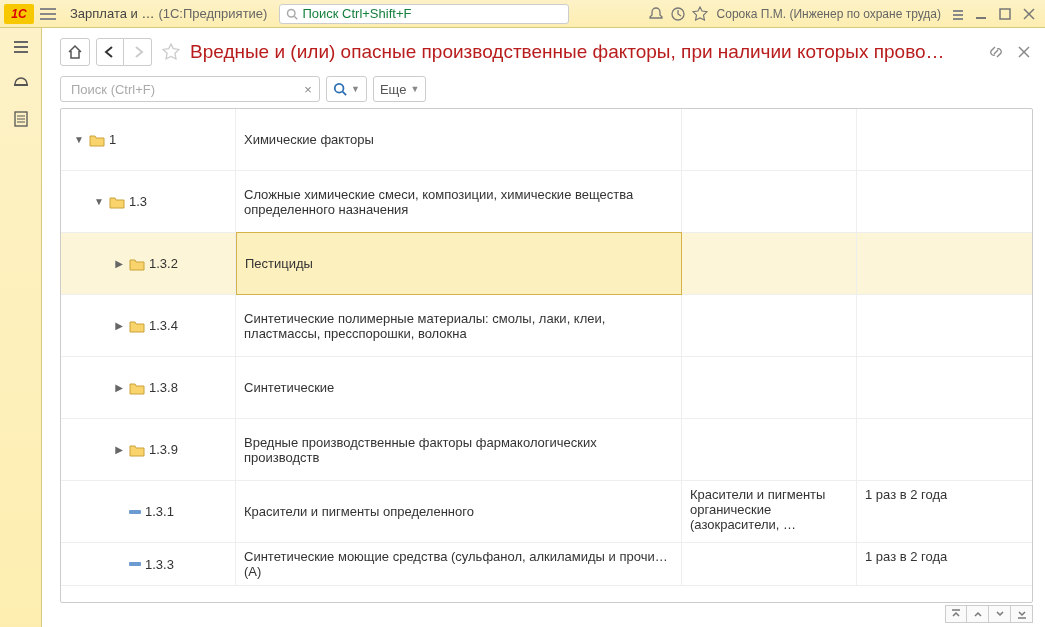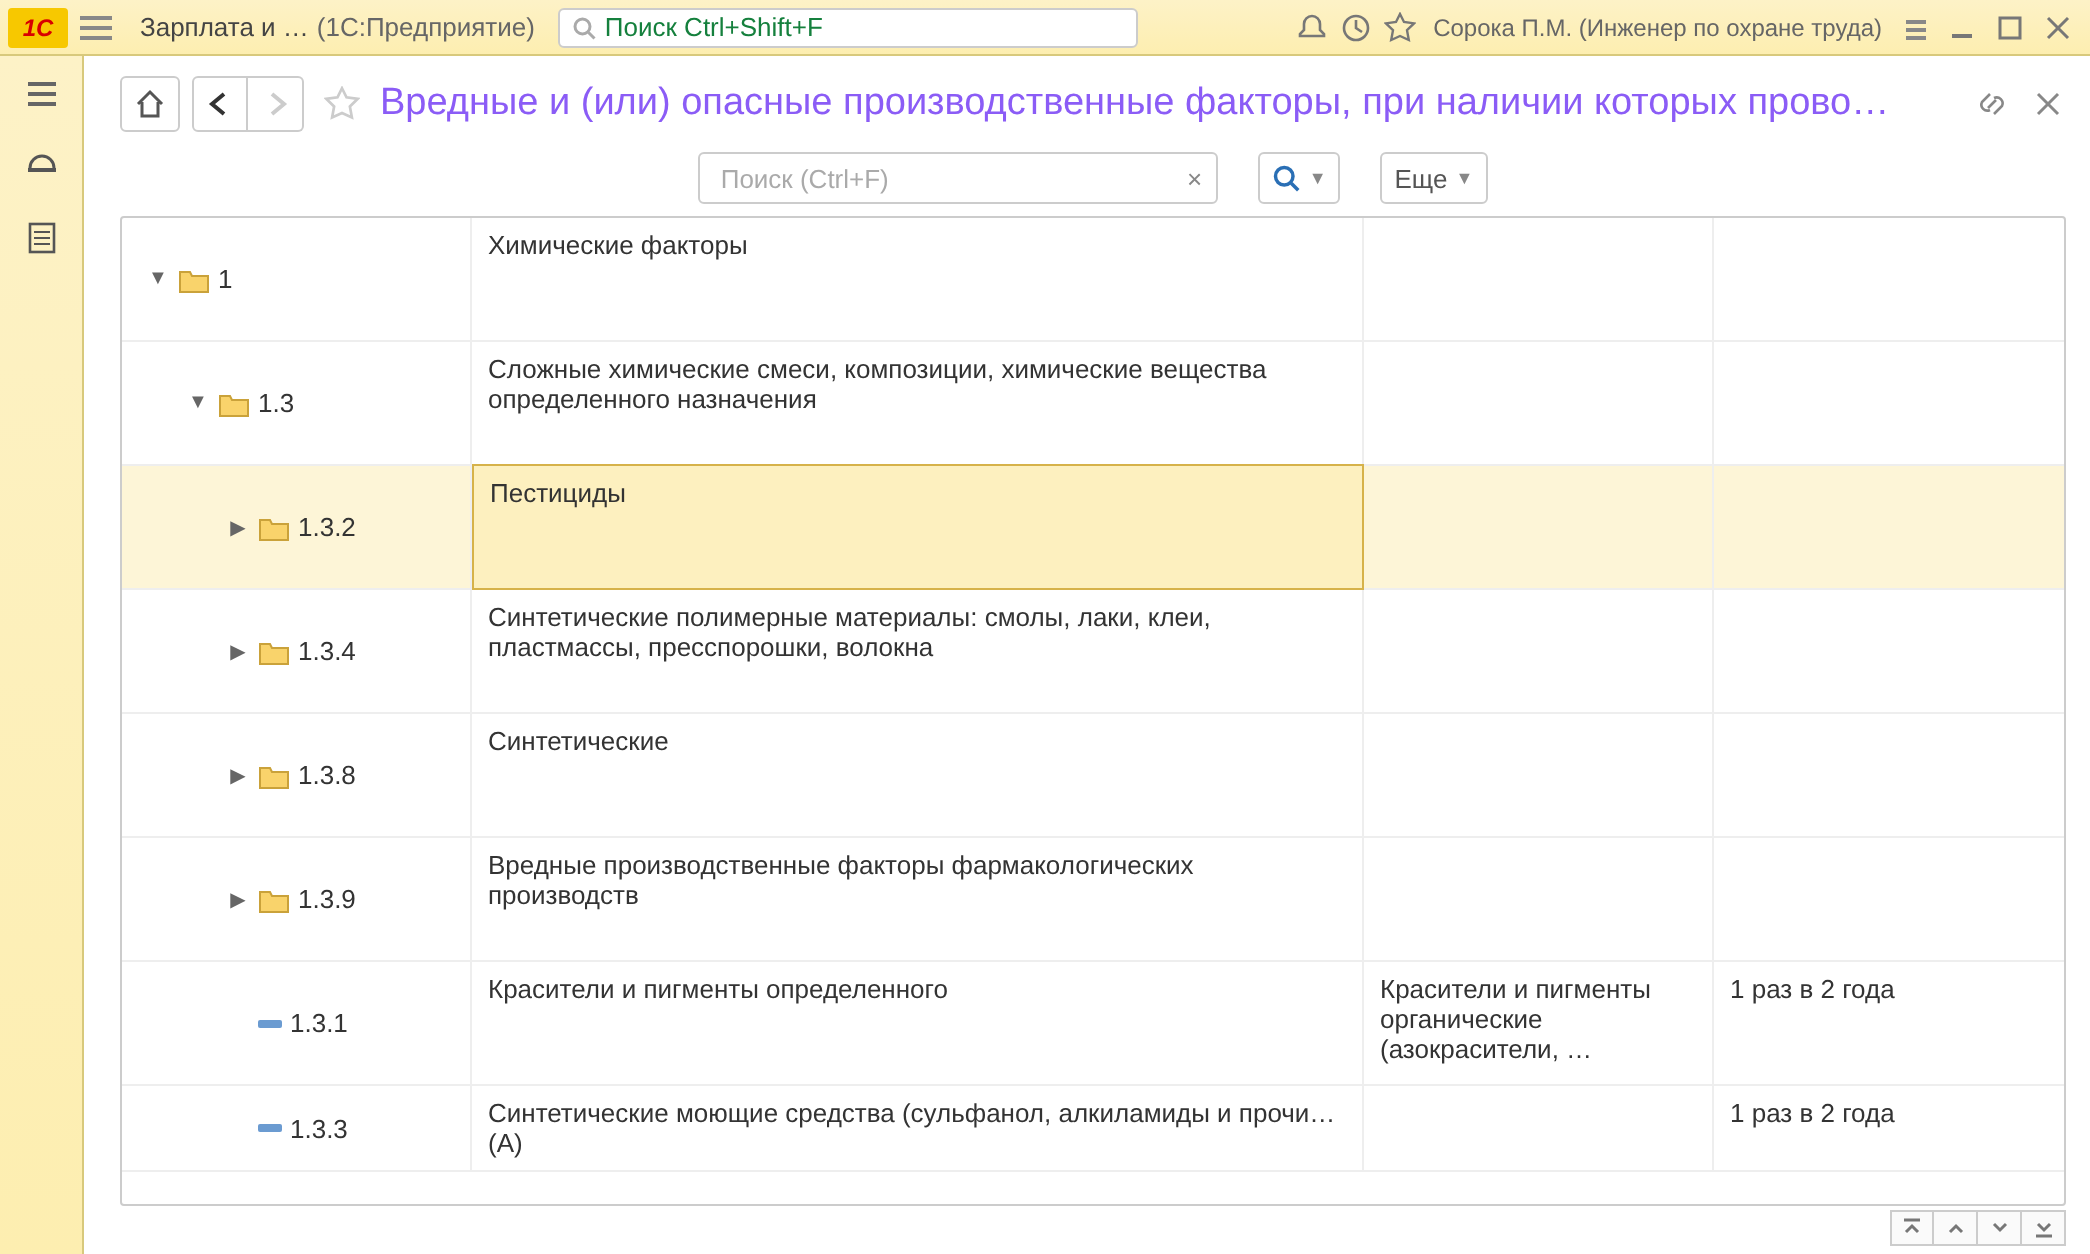--- a/index.html
+++ b/index.html
@@ -51,24 +51,24 @@
     min-width:28px; height:28px; border:1px solid #ccc; border-radius:3px; background:#fff;
     display:flex; align-items:center; justify-content:center; color:#555; cursor:pointer;
     padding:0 6px;
   }
   .sqbtn.disabled{ color:#ccc; cursor:default;}
   .navgrp{ display:flex; }
   .navgrp .sqbtn{ border-radius:0;}
   .navgrp .sqbtn:first-child{border-radius:3px 0 0 3px;}
   .navgrp .sqbtn:last-child{border-radius:0 3px 3px 0; border-left:none;}
   .star{ color:#ccc; font-size:18px; margin:0 4px;}
-  .pagetitle{ font-size:19px; color:#8b5cf6; flex:1; white-space:nowrap; overflow:hidden; text-overflow:ellipsis;}
+  .pagetitle{ font-size:19px; color:#b91c1c; flex:1; white-space:nowrap; overflow:hidden; text-overflow:ellipsis;}
   .linkicn, .closeicn{ width:22px; height:22px; display:flex; align-items:center; justify-content:center; color:#888; cursor:pointer;}
 
-  .toolbar{ display:flex; align-items:center; justify-content:center; height:34px; gap:20px; padding-right:2px;}
+  .toolbar{ display:flex; align-items:center; justify-content:flex-start; height:34px; gap:6px; padding-right:2px;}
   .searchbox{
     width:260px; height:26px; border:1px solid #ccc; border-radius:3px; background:#fff;
     display:flex; align-items:center; padding:0 2px 0 8px;
   }
   .searchbox input{ border:none; outline:none; flex:1; font-size:13px; color:#333;}
   .searchbox input::placeholder{color:#aaa;}
   .searchbox .clear{ width:18px; text-align:center; color:#888; cursor:pointer;}
   .dropbtn{ height:26px;}
   .dropbtn .chev{ font-size:9px; margin-left:4px; color:#888;}
 
@@ -88,21 +88,21 @@
   .col-desc{ width:175px;}
   .col-period{ width:175px;}
   .sortarrow{ margin-left:auto; color:#aaa; font-size:11px;}
 
   .gridbody{ flex:1; overflow:hidden;}
   .row{ display:flex; min-height:30px; border-bottom:1px solid #eee;}
   .row.tall{ min-height:62px;}
   .row .cell{ padding:6px 8px; border-right:1px solid #eee; display:flex; align-items:flex-start;}
   .row .cell:last-child{border-right:none;}
   .cell.code{ width:175px; align-items:center;}
-  .cell.name{ flex:1;}
+  .cell.name{ flex:1;align-items:center;}
   .cell.desc{ width:175px;}
   .cell.period{ width:175px;}
   .codeinner{ display:flex; align-items:center; gap:4px;}
   .expand{ width:12px; color:#666; font-size:10px; cursor:pointer; text-align:center;}
   .folder{ color:#f6b73c;}
   .itemicon{ width:12px; height:4px; background:#6b9bd1; border-radius:1px;}
   .pad0{ padding-left:4px;}
   .pad1{ padding-left:24px;}
   .pad2{ padding-left:44px;}
 

